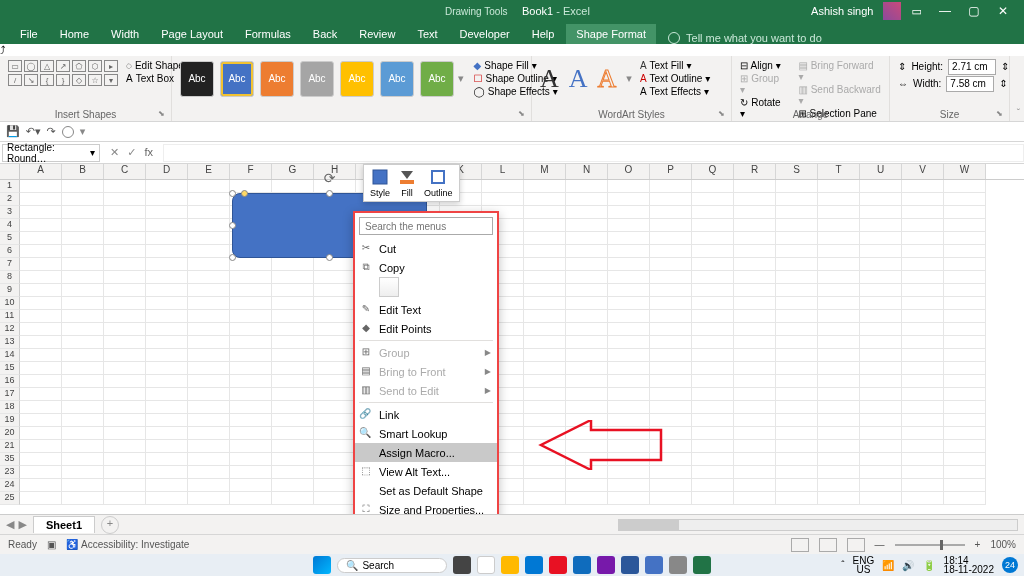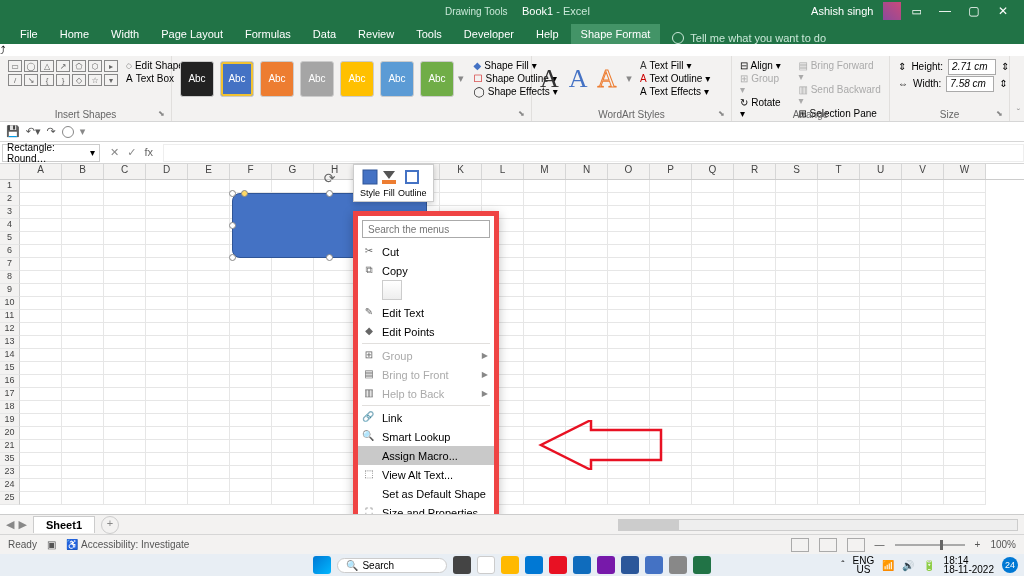--- a/index.html
+++ b/index.html
@@ -44,21 +44,21 @@
 .wordart-swatches { display: flex; gap: 10px; align-items: center; }
 .wordart-swatches .A { font-size: 26px; font-family: "Times New Roman"; }
 
 
 .arrange-col { display: flex; flex-direction: column; gap: 2px; font-size: 10px; }
 .arrange-row { display: flex; gap: 14px; }
 
 
 .size-fields { display: flex; flex-direction: column; gap: 4px; font-size: 10px; }
 .size-fields .row { display: flex; align-items: center; gap: 5px; }
-.size-fields input { width: 48px; height: 16px; border: 1px solid #aaa; font-size: 10px; padding: 0 3px; font-style: italic; }
+.size-fields input { width: 48px; height: 16px; border: 1px solid #aaa; font-size: 10px; padding: 0 3px; }
 
 
 .qat { height: 20px; background: #fff; border-bottom: 1px solid #d6d6d6; display: flex; align-items: center; padding: 0 6px; gap: 6px; font-size: 11px; color: #555; }
 .qat .circle { width: 12px; height: 12px; border: 1px solid #888; border-radius: 50%; }
 
 
 .fbar { height: 22px; background: #fff; border-bottom: 1px solid #d6d6d6; display: flex; align-items: center; }
 .namebox { width: 98px; height: 18px; border: 1px solid #ccc; margin-left: 2px; padding: 0 4px; font-size: 10px; display: flex; align-items: center; justify-content: space-between; }
 .fbar .btns { display: flex; gap: 8px; margin: 0 10px; color: #888; font-size: 11px; }
 .fbar .fx { color: #666; }
@@ -73,26 +73,26 @@
 .row .rh { width: 20px; text-align: center; font-size: 9px; color: #444; border-right: 1px solid #ccc; border-bottom: 1px solid #e6e6e6; background: #f3f2f1; }
 .row .cell { width: 42px; border-right: 1px solid #e6e6e6; border-bottom: 1px solid #e6e6e6; }
 
 
 .shape-rect { position: absolute; left: 232px; top: 29px; width: 195px; height: 65px; background: #4472c4; border: 1px solid #2f5597; border-radius: 8px; }
 .handle { position: absolute; width: 7px; height: 7px; background: #fff; border: 1px solid #888; border-radius: 50%; }
 .yhandle { background: #ffd966; }
 .rot-handle { position: absolute; left: 50%; top: -24px; transform: translateX(-50%); font-size: 14px; color: #666; }
 
 
-.minitb { position: absolute; left: 353px; top: 0px; background: #fff; border: 1px solid #ccc; box-shadow: 0 2px 6px rgba(0,0,0,.2); display: flex; padding: 3px 6px; }
+.minitb { position: absolute; left: 363px; top: 0px; background: #fff; border: 1px solid #ccc; box-shadow: 0 2px 6px rgba(0,0,0,.2); display: flex; padding: 3px 6px; gap: 8px; }
 .minitb .mb { display: flex; flex-direction: column; align-items: center; font-size: 9px; gap: 2px; }
 .minitb .ico { width: 18px; height: 18px; }
 
 
-.ctxmenu { position: absolute; left: 353px; top: 47px; width: 146px; background: #fff; border: 5px solid #ef4444; box-shadow: 0 3px 10px rgba(0,0,0,.25); font-size: 11px; }
+.ctxmenu { position: absolute; left: 353px; top: 47px; width: 146px; background: #fff; border: 2px solid #ef4444; box-shadow: 0 3px 10px rgba(0,0,0,.25); font-size: 11px; }
 .ctxmenu .search { margin: 4px; }
 .ctxmenu .search input { width: 100%; height: 18px; border: 1px solid #aaa; padding: 0 5px; font-size: 10px; }
 .ctxmenu .mi { display: flex; align-items: center; height: 19px; padding: 0 6px 0 24px; position: relative; }
 .ctxmenu .mi .mico { position: absolute; left: 4px; width: 14px; height: 14px; font-size: 10px; color: #666; text-align: center; }
 .ctxmenu .mi.hdr { font-weight: 600; background: #f3f2f1; }
 .ctxmenu .mi.dis { color: #aaa; }
 .ctxmenu .mi.hi { background: #c9c9c9; }
 .ctxmenu .mi .arrow { margin-left: auto; font-size: 8px; color: #888; }
 .ctxmenu .sep { height: 1px; background: #e1dfdd; margin: 2px 4px; }
 .ctxmenu .paste-icon { margin-left: 24px; width: 20px; height: 20px; border: 1px solid #ccc; margin-bottom: 3px; background: linear-gradient(#fff,#eee); }
@@ -147,23 +147,23 @@
   </div>
 </div>
 
 
 <div class="tabs" id="tabs-container">
   <div class="tab">File</div>
     <div class="tab">Home</div>
     <div class="tab">Width</div>
     <div class="tab">Page Layout</div>
     <div class="tab">Formulas</div>
-    <div class="tab">Data</div>
+    <div class="tab">Back</div>
     <div class="tab">Review</div>
-    <div class="tab">Tools</div>
+    <div class="tab">Text</div>
     <div class="tab">Developer</div>
     <div class="tab">Help</div>
     <div class="tab active">Shape Format</div>
     <div class="tellme">
     <span class="bulb"></span>
     <span>Tell me what you want to do</span>
   </div>
 </div>
 <span class="share">⤴</span>
 
@@ -1069,21 +1069,21 @@
           <span>Group</span>
           <span class="arrow">▶</span>
         </div>
         <div class="mi dis">
           <span class="mico">▤</span>
           <span>Bring to Front</span>
           <span class="arrow">▶</span>
         </div>
         <div class="mi dis">
           <span class="mico">▥</span>
-          <span>Help to Back</span>
+          <span>Send to Edit</span>
           <span class="arrow">▶</span>
         </div>
         <div class="sep"></div>
         <div class="mi">
           <span class="mico">🔗</span>
           <span>Link</span>
         </div>
         <div class="mi">
           <span class="mico">🔍</span>
           <span>Smart Lookup</span>

